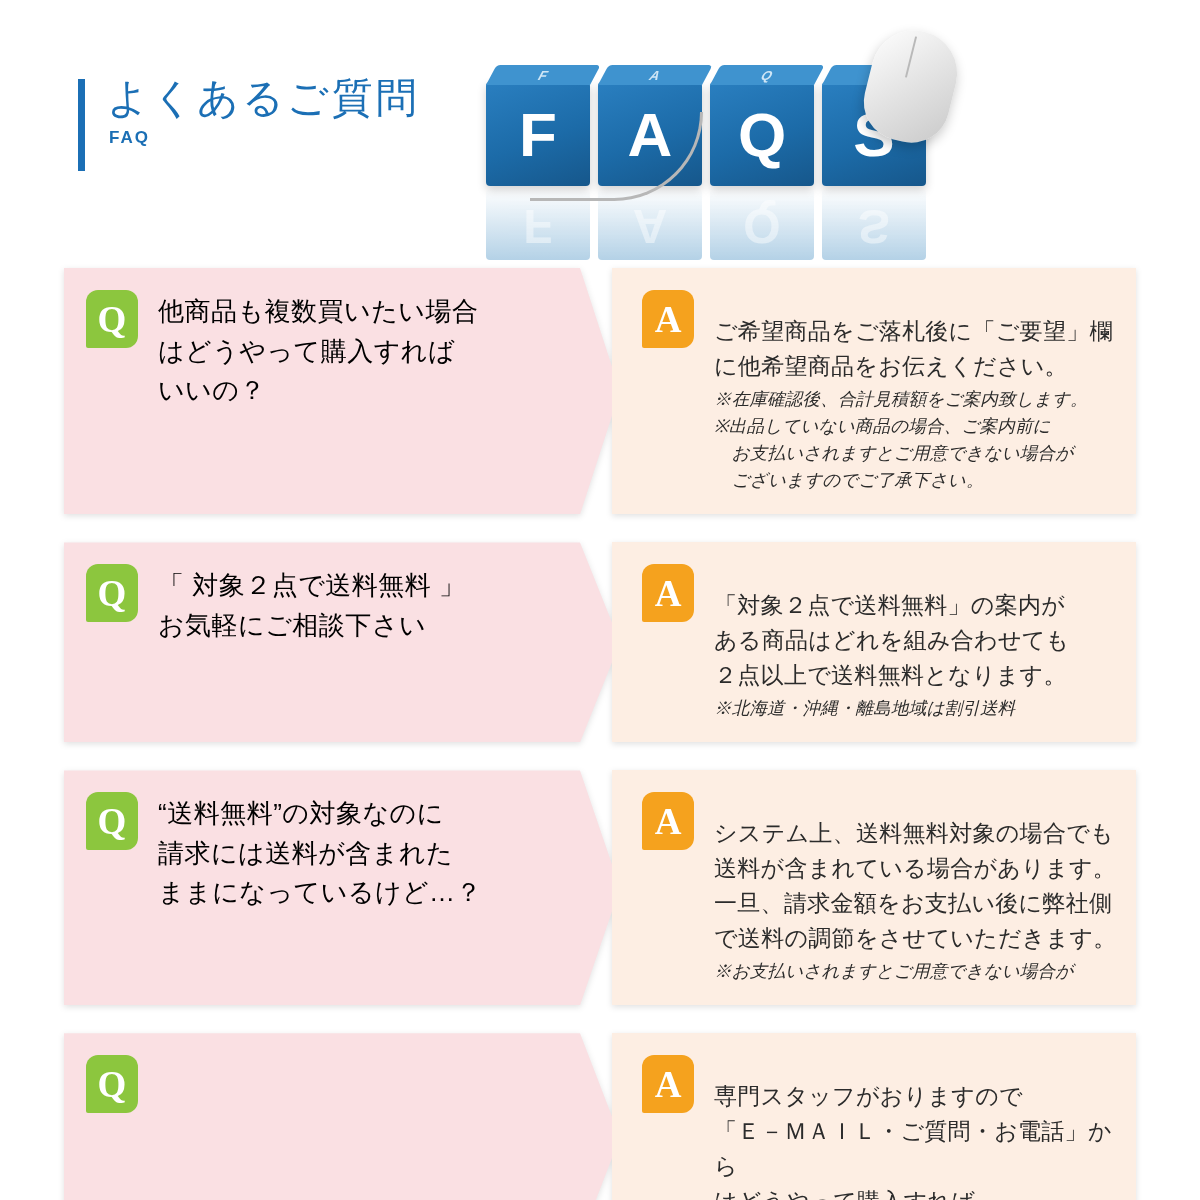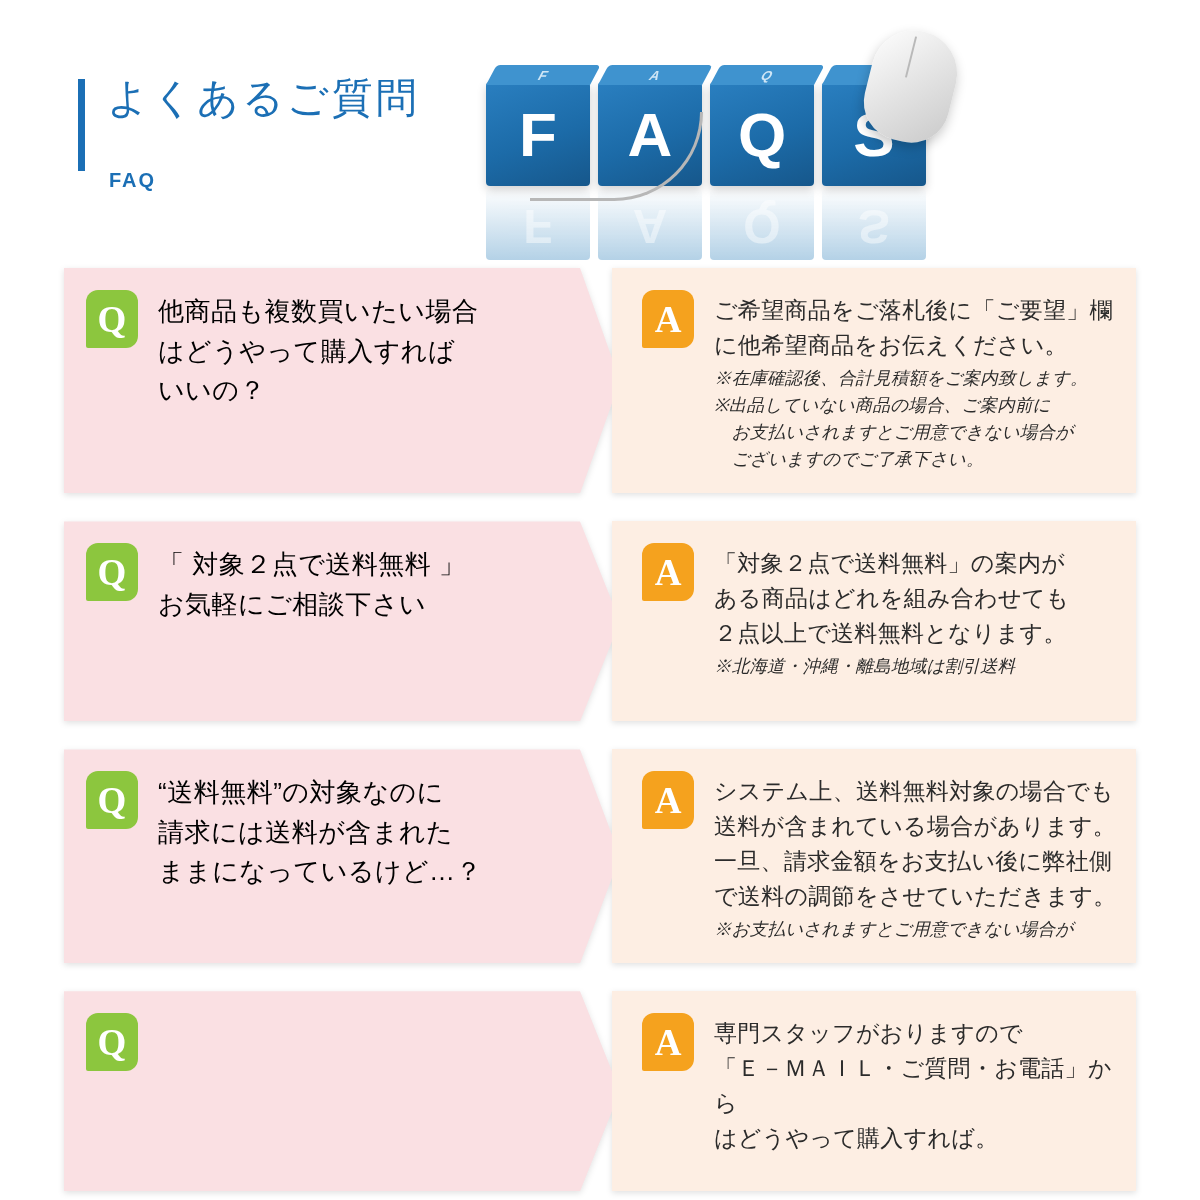--- a/index.html
+++ b/index.html
@@ -35,32 +35,31 @@
   .title-bar {
     width: 7px;
     height: 92px;
     background: #1b6fb5;
     margin-right: 22px;
     margin-top: 4px;
   }
   .title-text-wrap {
     display: flex;
     flex-direction: column;
-    gap: 41px;
   }
   .title-ja {
     font-size: 41px;
     color: #1b6fb5;
     letter-spacing: 3px;
     line-height: 1.15;
     font-weight: normal;
     margin: 0;
   }
   .title-en {
-    font-size: 20px;
+    font-size: 17px;
     color: #1b6fb5;
     letter-spacing: 2px;
     margin: 6px 0 0 2px;
     font-weight: bold;
   }
 
   
   .cube-art {
     position: absolute;
     left: 470px;
@@ -234,21 +233,21 @@
   }
   .a-note {
     font-size: 17.5px;
     line-height: 1.55;
     color: #2b2b2b;
     letter-spacing: 0.2px;
     white-space: pre-line;
     margin-top: 2px;
     font-style: italic;
   }
-  .a-col { display: flex; flex-direction: column; }
+  .a-col { display: flex; flex-direction: column; margin-top: 21px; }
 </style>
 </head>
 <body>
 
 <div class="page">
 
   <div class="header">
 
     <div class="title-block">
       <div class="title-bar"></div>

